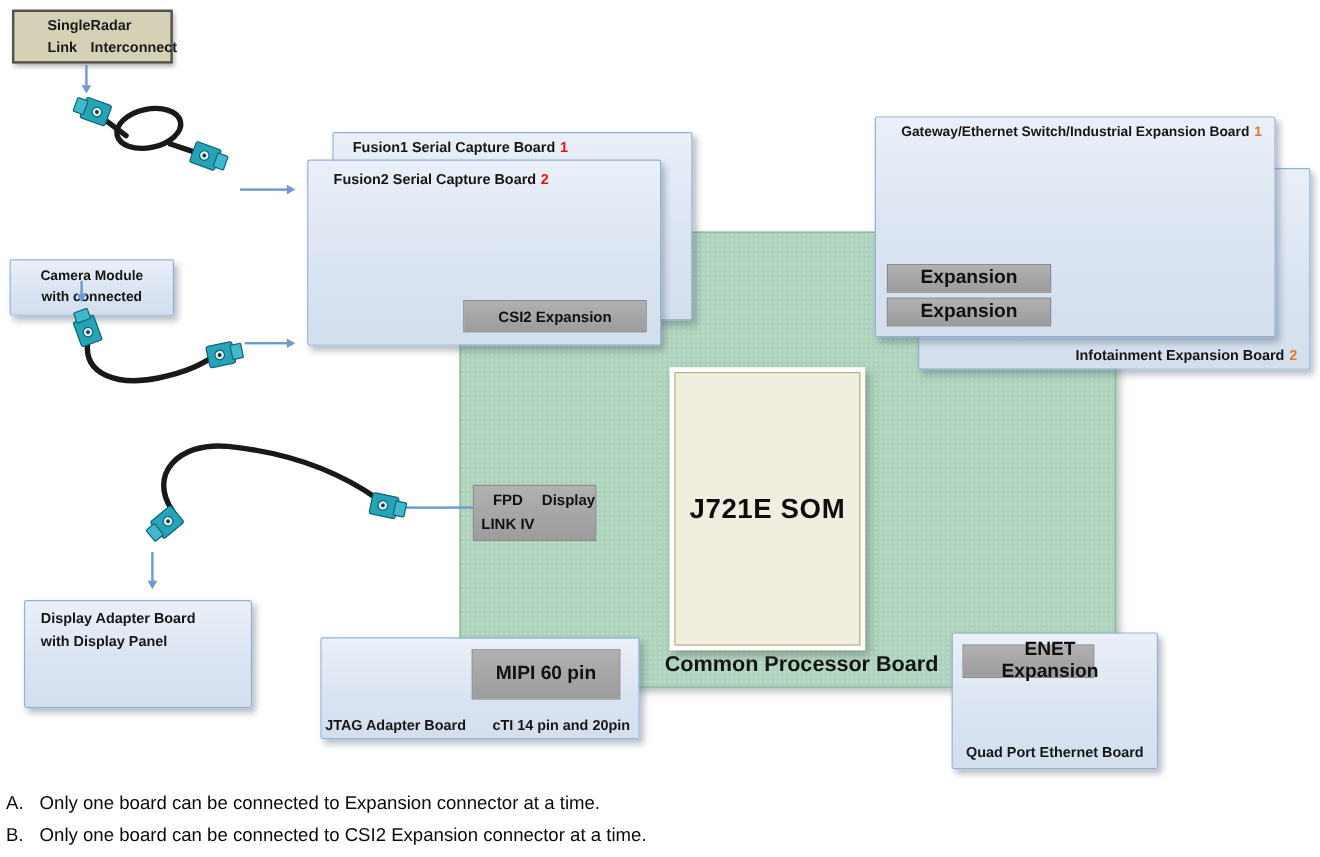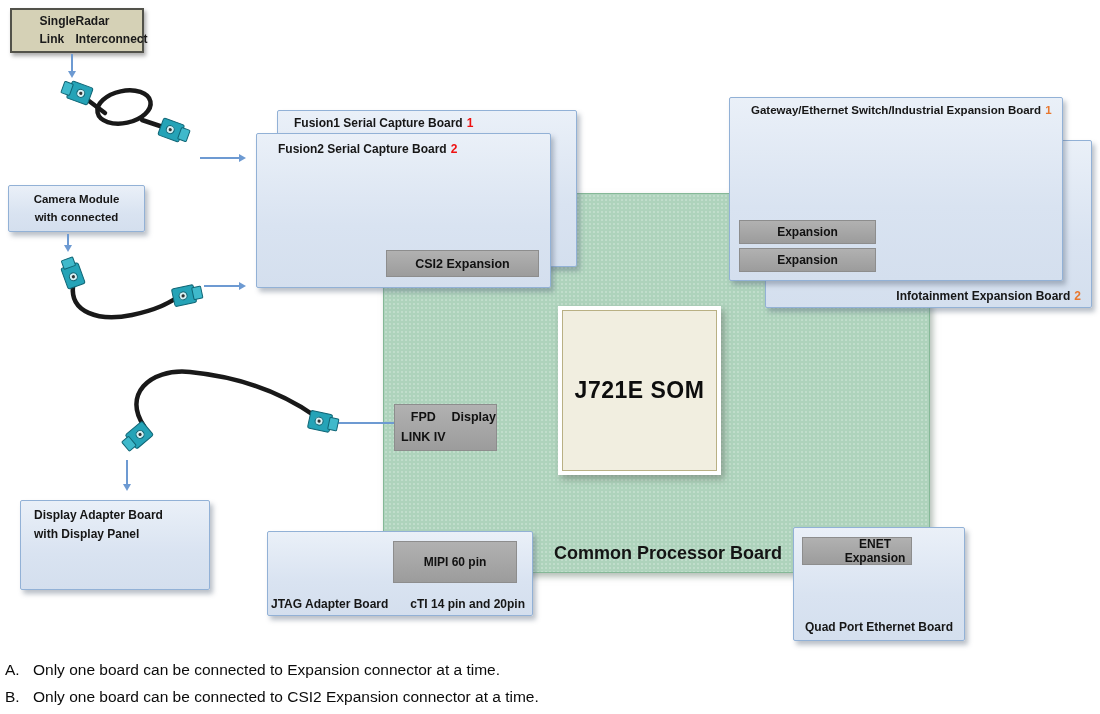--- a/index.html
+++ b/index.html
@@ -47,36 +47,36 @@
     background:var(--som-fill);border:1px solid var(--som-border);
     display:flex;align-items:center;justify-content:center;
   }
   .som-inner span{font-weight:bold;font-size:23px;color:#0d0d0d;letter-spacing:0.5px;}
   
   .gray-btn{
     position:absolute;
     background:linear-gradient(180deg,#b1b1b1,#9c9c9c);
     border:1px solid #8d8d8d;
     display:flex;align-items:center;justify-content:center;
-    font-weight:bold;font-size:12px;color:#111;
+    font-weight:bold;font-size:16px;color:#111;
     box-sizing:border-box;z-index:5;text-align:center;
   }
   .gray-btn .two-line{display:flex;flex-direction:row;line-height:1.55;}
   
   .tan-box{
     position:absolute;background:var(--tan-fill);
     border:2px solid var(--tan-border);
     box-shadow:2px 3px 4px rgba(70,70,70,0.45);
     display:flex;flex-direction:row;align-items:center;justify-content:center;
     font-weight:bold;font-size:12px;color:#1a1a1a;line-height:1.45;
     box-sizing:border-box;z-index:2;padding-left:33px;
   }
   .blue-label-box{
     display:flex;flex-direction:column;align-items:center;justify-content:center;
-    font-weight:bold;font-size:11.5px;color:#161616;line-height:1.5;text-align:center;
+    font-weight:bold;font-size:11.5px;color:#161616;line-height:1.5;text-align:center;margin-top:31px;
   }
   
   .varrow{position:absolute;width:2px;background:var(--arrow-blue);z-index:6;}
   .varrow::after{content:"";position:absolute;bottom:-7px;left:-3px;
     border:4px solid transparent;border-top:7px solid var(--arrow-blue);}
   .harrow{position:absolute;height:2px;background:var(--arrow-blue);z-index:6;}
   .harrow::after{content:"";position:absolute;right:-7px;top:-3px;
     border:4px solid transparent;border-left:7px solid var(--arrow-blue);}
   .hline{position:absolute;height:2px;background:var(--arrow-blue);z-index:6;}
   
@@ -96,21 +96,21 @@
 </style>
 </head>
 <body>
 
 <div class="stage">
 
   <div class="green-board" style="left:383px;top:193px;width:547px;height:380px;">
     <div class="cpb-label">Common Processor Board</div>
   </div>
 
-  <div class="som-outer" style="left:558px;top:306px;width:163px;height:169px;">
+  <div class="som-outer" style="left:558px;top:306px;width:163px;height:236px;">
     <div class="som-inner">
       <span>J721E SOM</span>
     </div>
   </div>
 
   <div class="gray-btn" style="left:394px;top:404px;width:103px;height:47px;font-size:12.5px;">
     <span class="two-line">
       <span>FPD LINK IV</span>
       <span>Display</span>
     </span>

